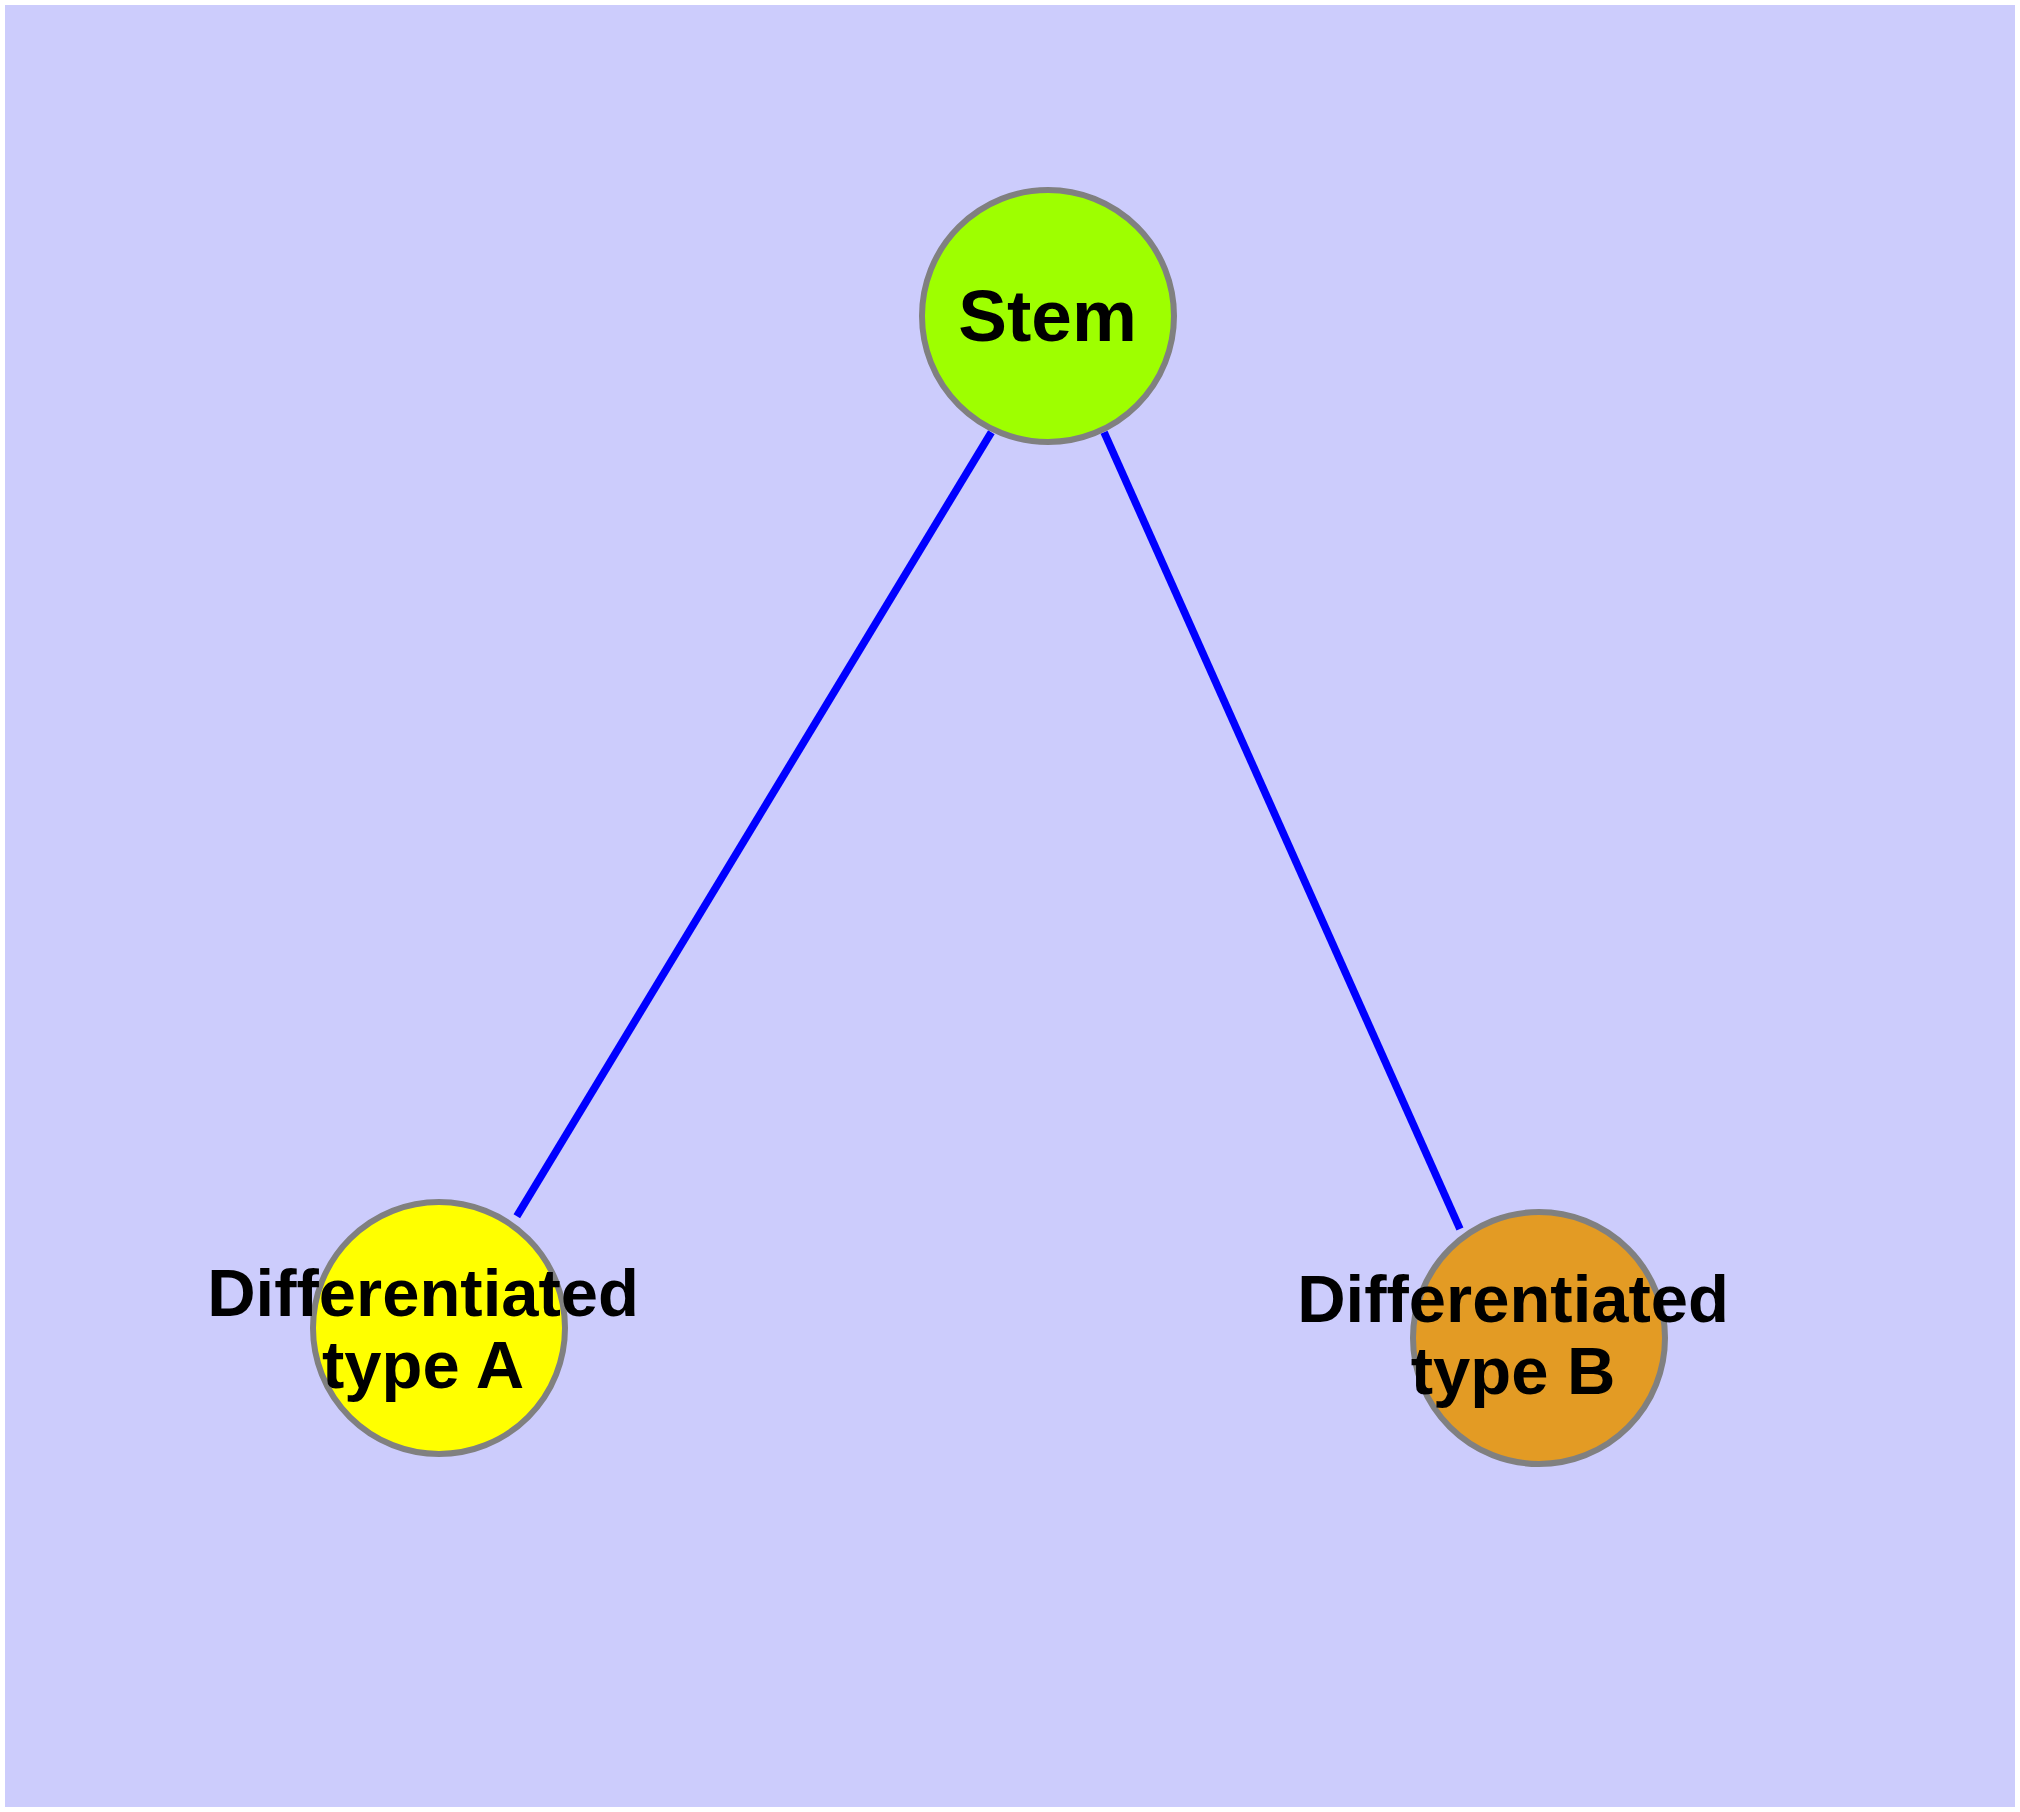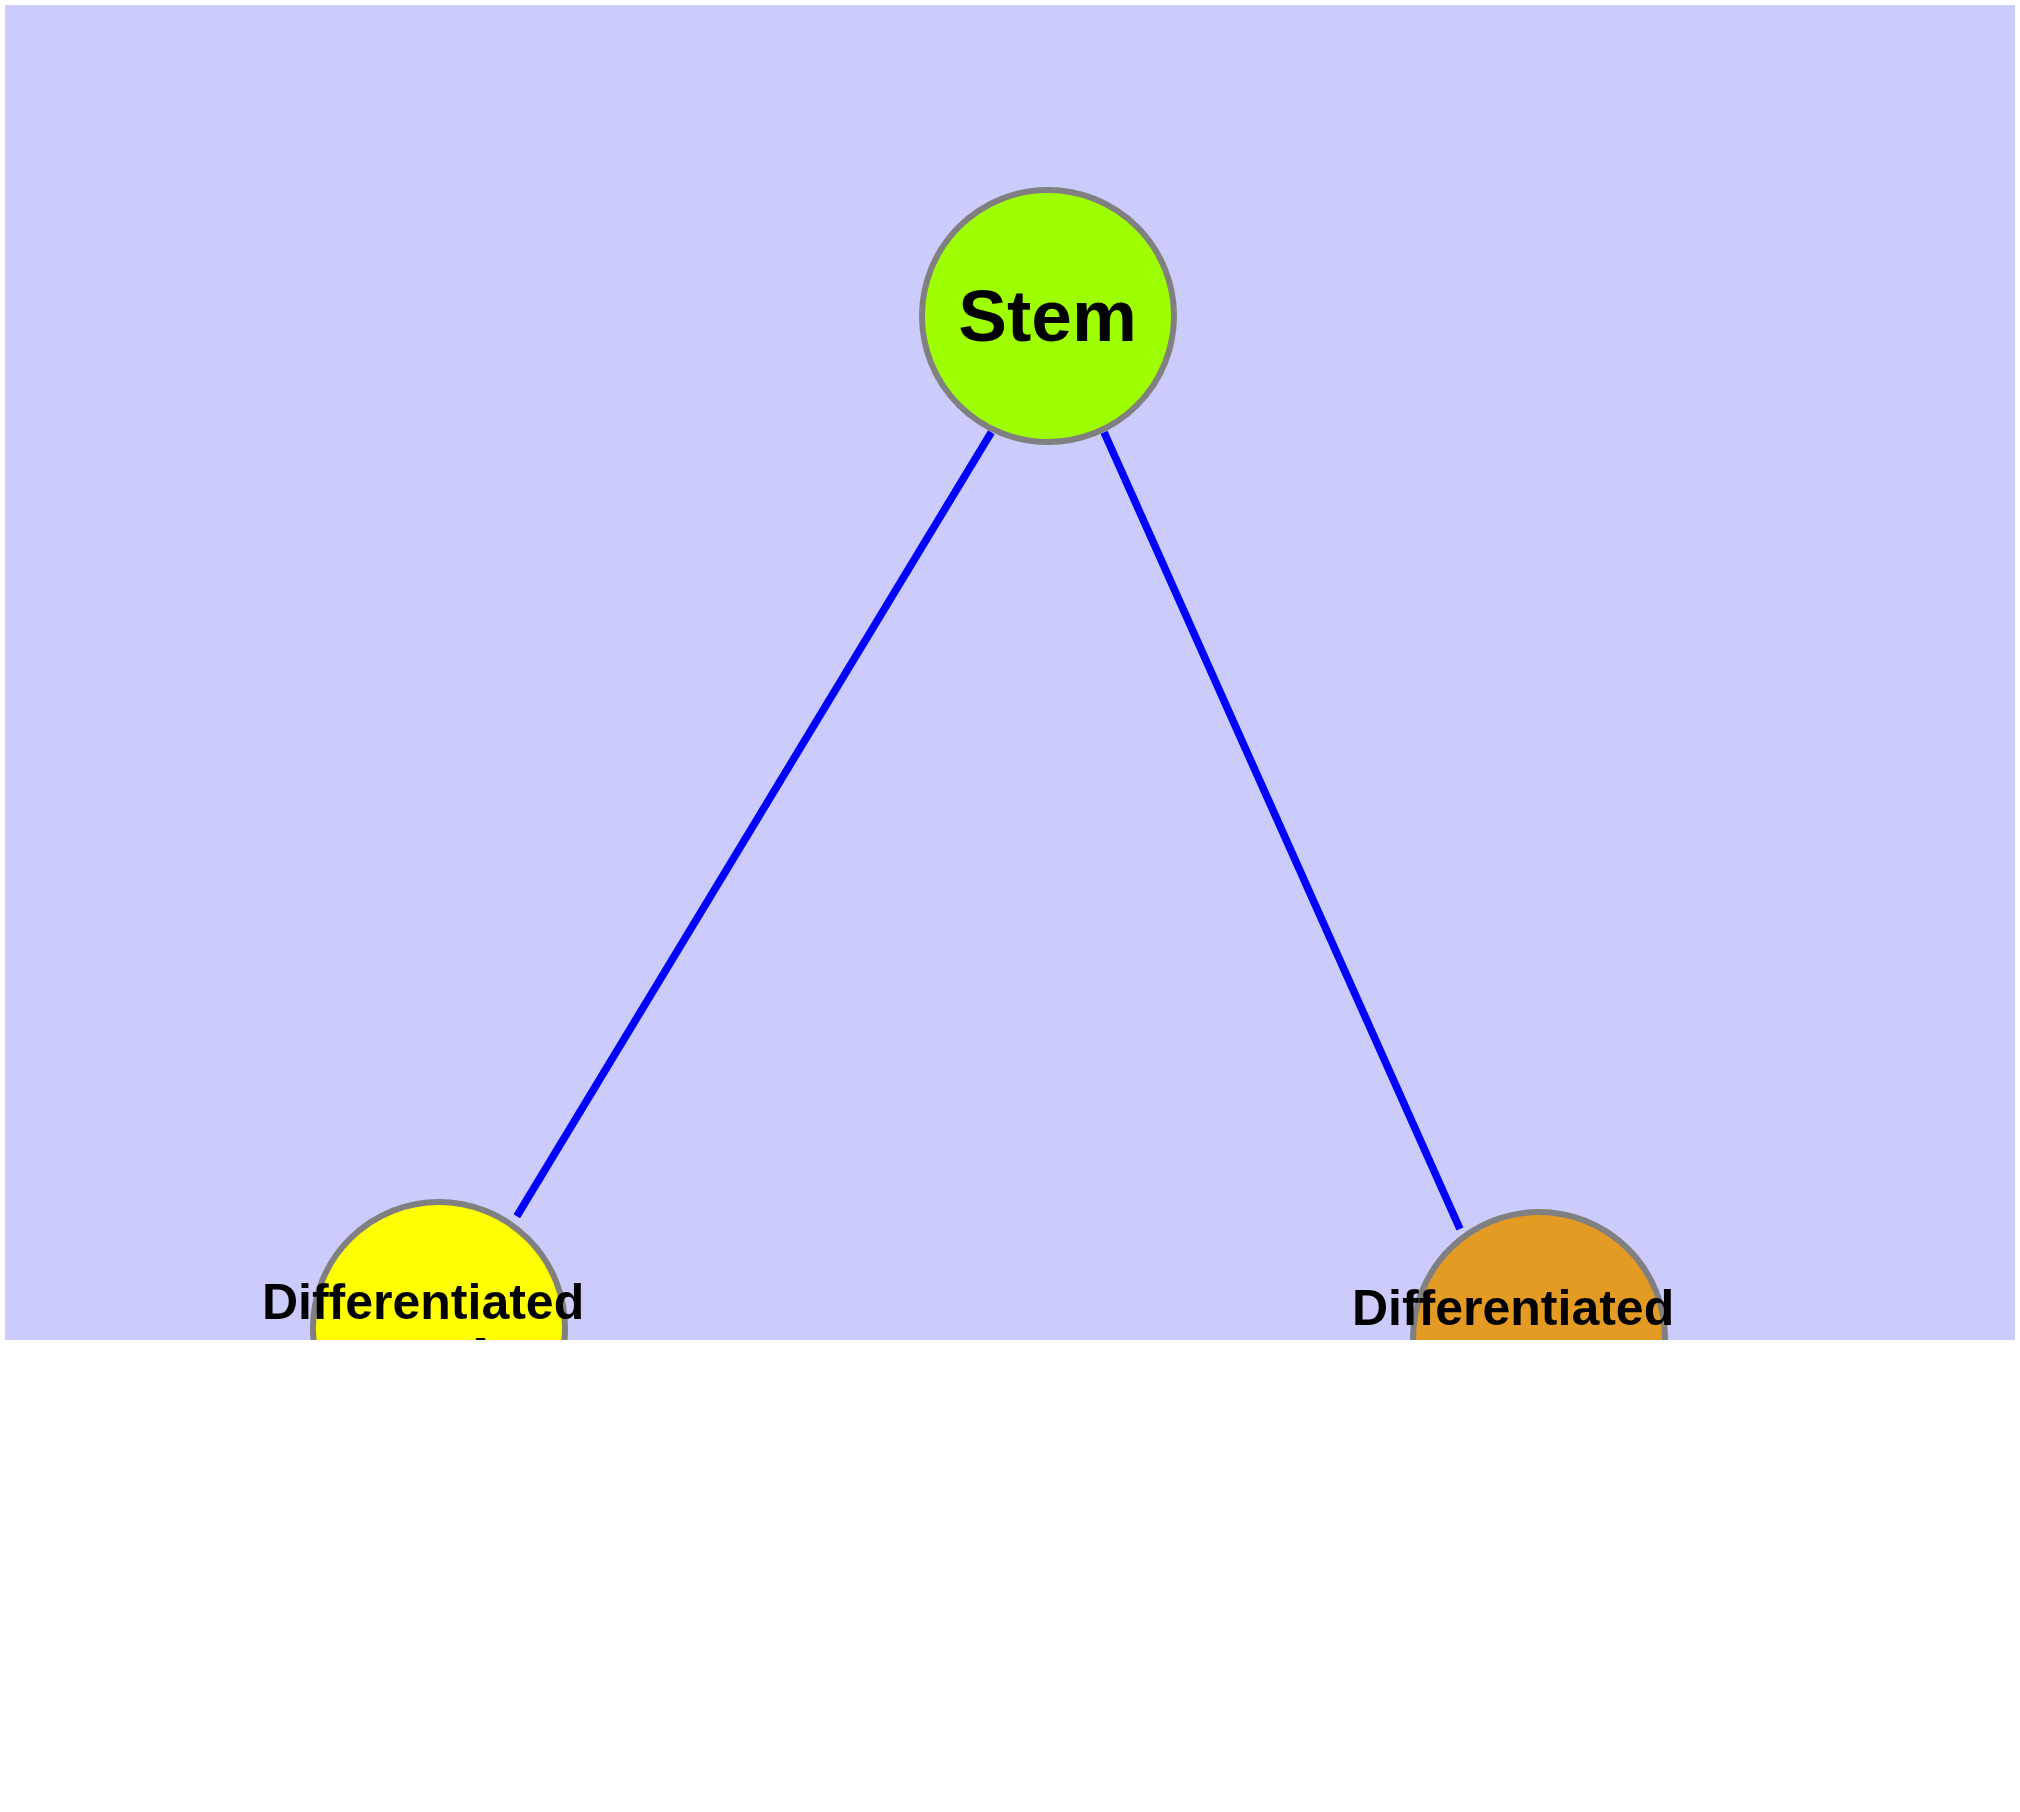--- a/index.html
+++ b/index.html
@@ -5,21 +5,21 @@
 <style>
   html, body {
     margin: 0;
     padding: 0;
     background: #ffffff;
   }
 
   #canvas {
     position: relative;
     width: 2021px;
-    height: 1340px;
+    height: 1812px;
     background: #ffffff;
     overflow: hidden;
     font-family: "Liberation Sans", "DejaVu Sans", sans-serif;
   }
 
   
   #plot-area {
     position: absolute;
     left: 5.1px;
     top: 5.1px;
@@ -60,21 +60,21 @@
     white-space: pre-line;
     pointer-events: none;
     z-index: 3;
   }
 
   .label-stem {
     font-size: 73px;
   }
 
   .label-diff {
-    font-size: 50px;
+    font-size: 67px;
   }
 </style>
 </head>
 <body>
 
 <div id="canvas">
   <div id="plot-area">
 
     <svg id="edge-layer" viewBox="0 0 2372 2126" preserveAspectRatio="none">
       <line class="graph-edge" x1="1164" y1="504" x2="604" y2="1429" stroke="#0000ff" stroke-width="9" stroke-linecap="butt"></line>

